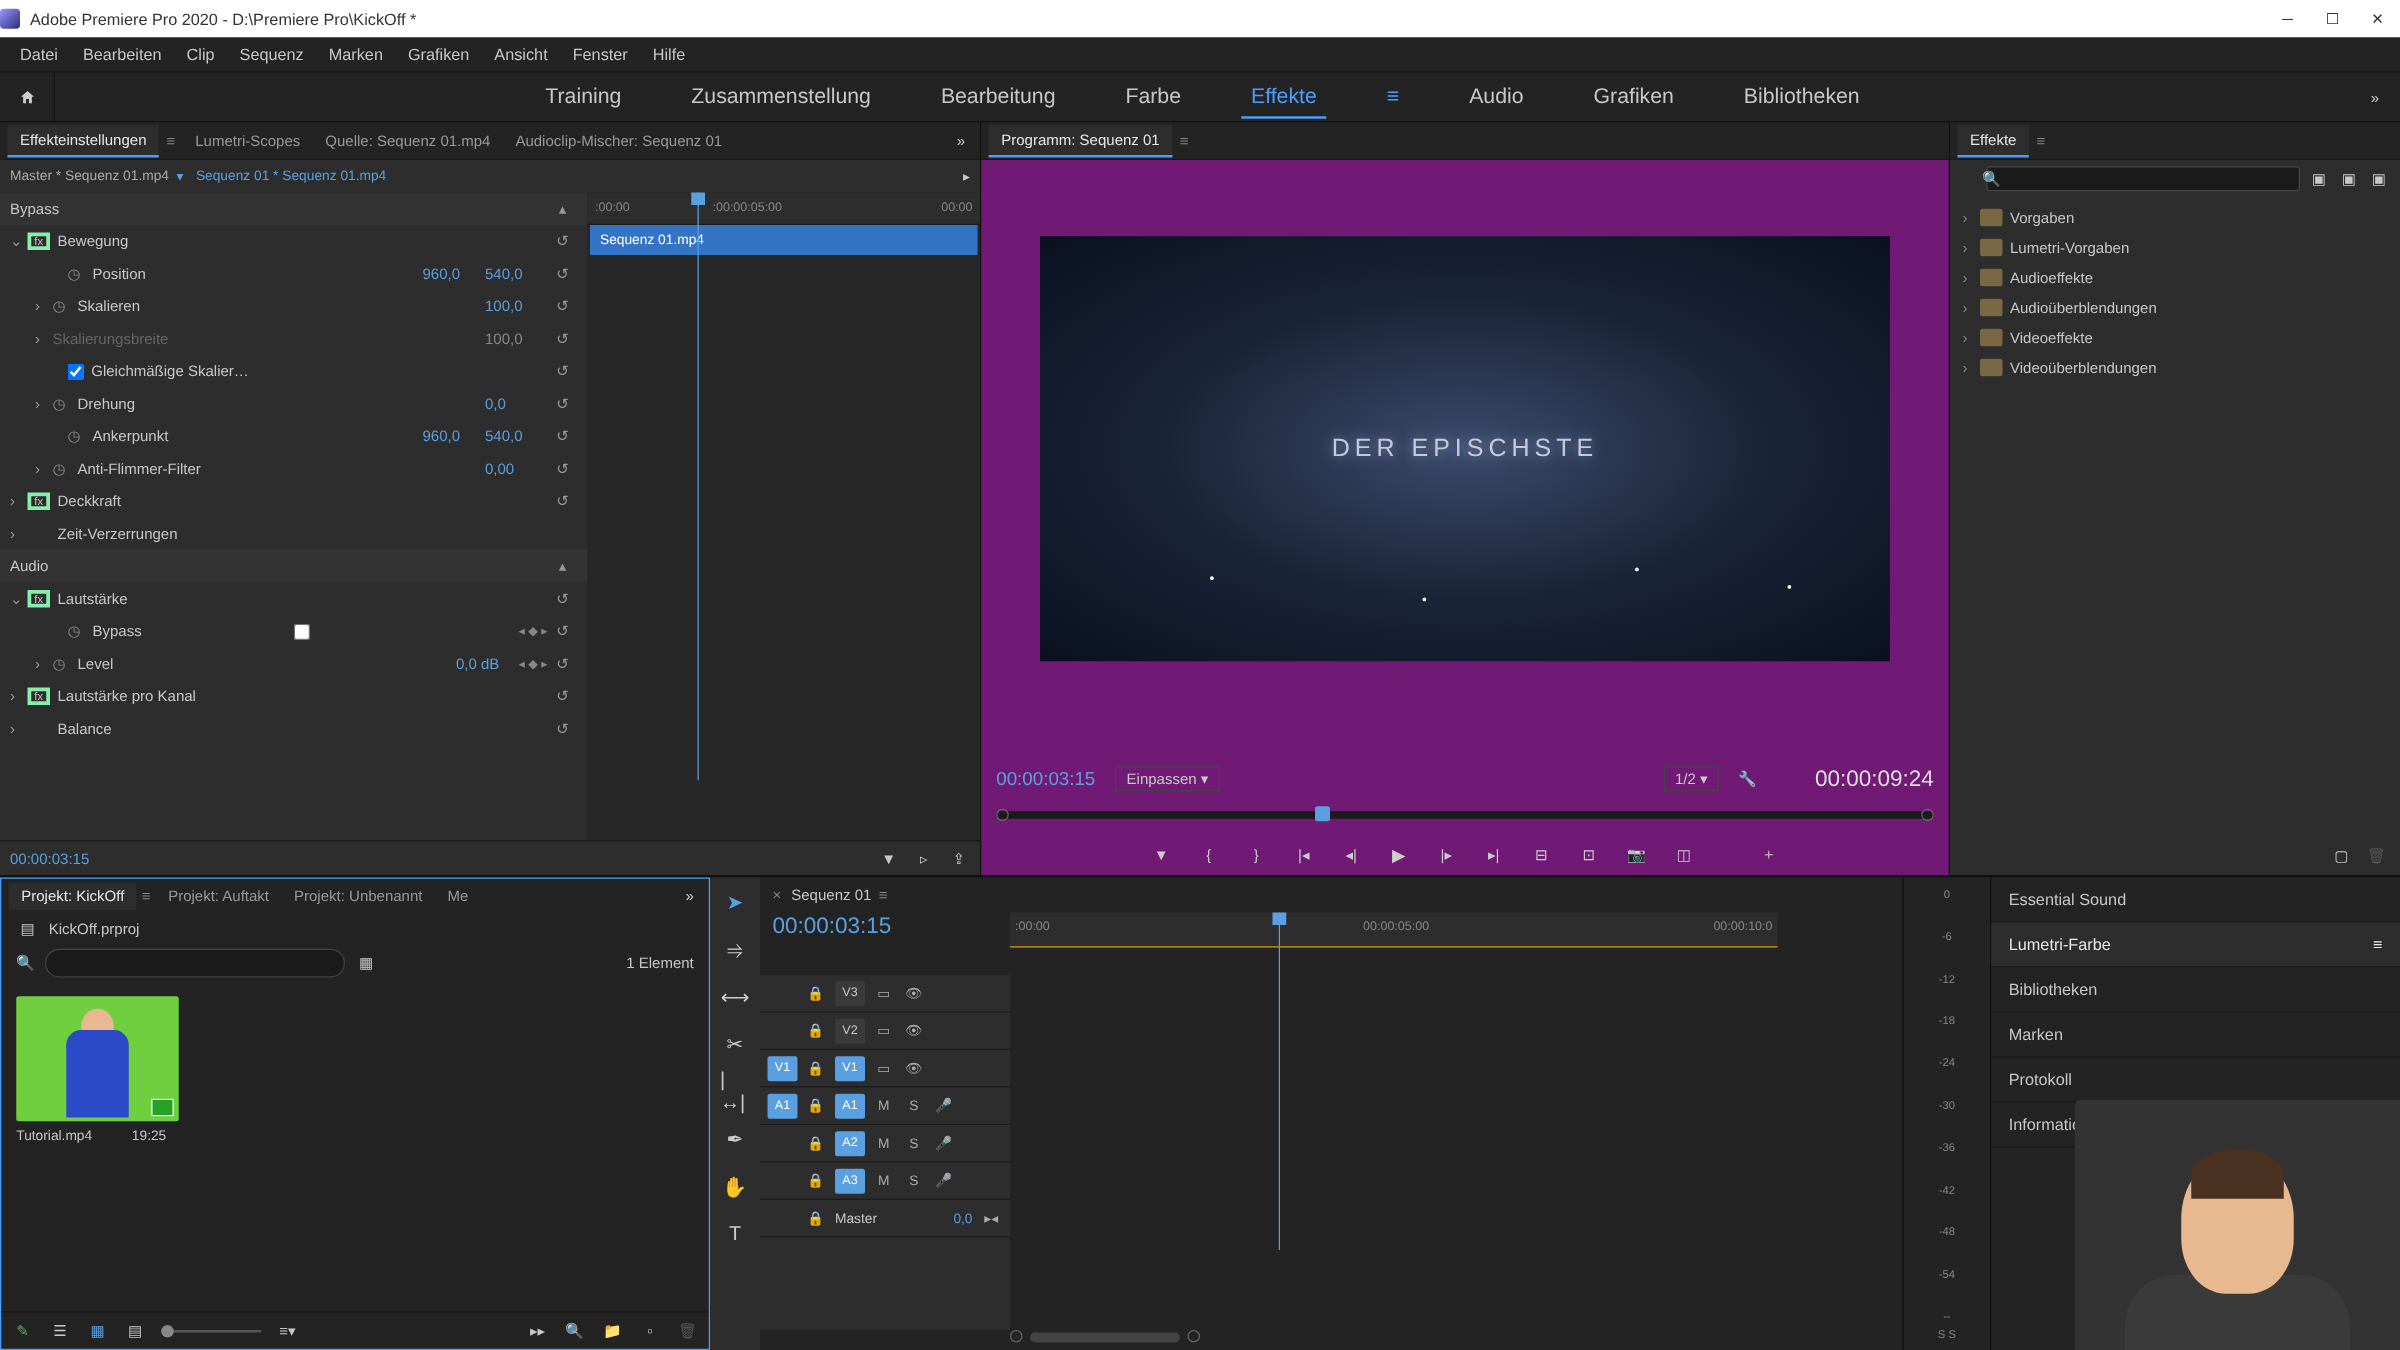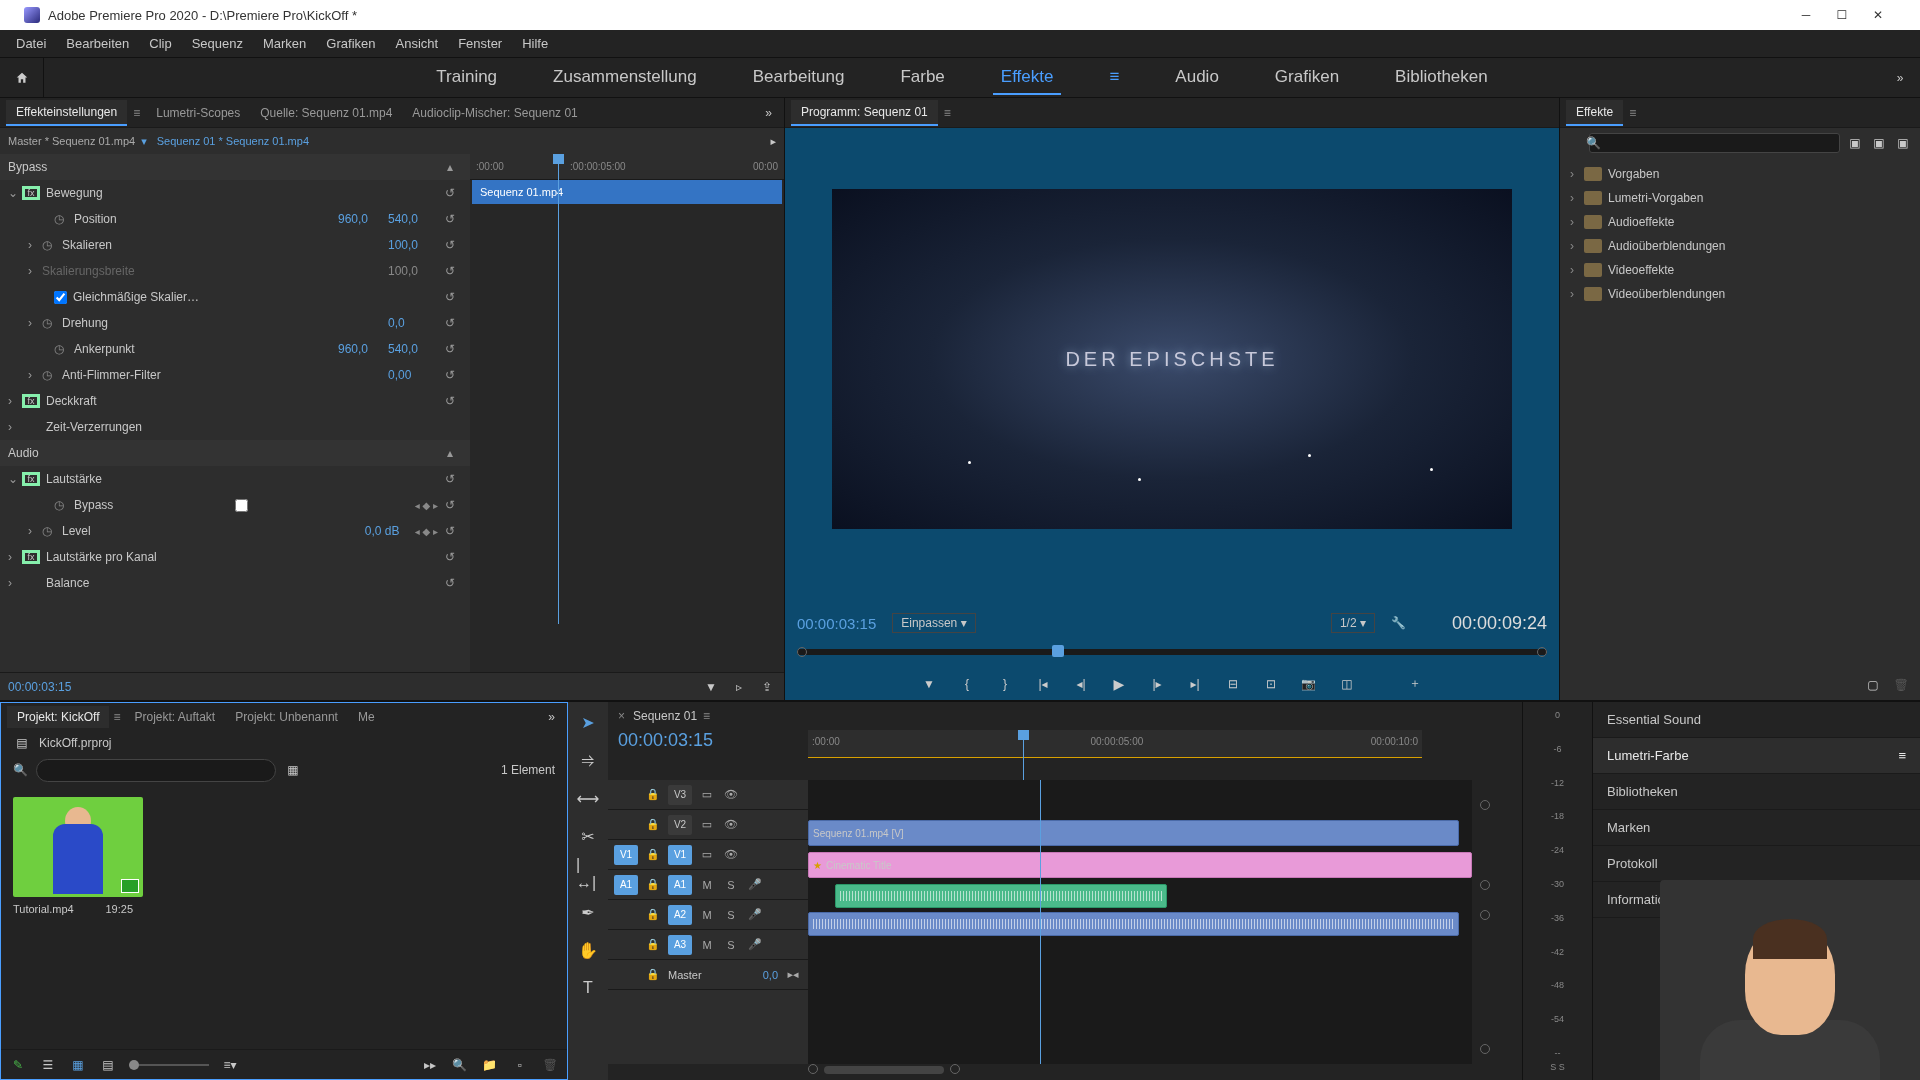--- a/index.html
+++ b/index.html
@@ -1,19 +1,19 @@
 <!DOCTYPE html>
 <html><head>
 <meta charset="utf-8">
 <style>
 * { margin: 0; padding: 0; box-sizing: border-box; font-family: 'Segoe UI', Tahoma, sans-serif; }
 body { background: #232323; color: #c8c8c8; font-size: 12px; overflow: hidden; width: 1920px; height: 1080px; }
 
 
-.titlebar { height: 30px; background: #fff; display: flex; align-items: center; padding: 0 24px; color: #333; }
+.titlebar { height: 30px; background: #fff; display: flex; align-items: center; padding: 0 0; color: #333; }
 .titlebar .app-icon { width: 16px; height: 16px; background: linear-gradient(135deg,#9999ff,#2a2a7a); border-radius: 3px; margin-right: 8px; }
 .titlebar .title { flex: 1; font-size: 13px; }
 .titlebar .win-btn { width: 36px; height: 30px; display: flex; align-items: center; justify-content: center; }
 
 
 .menubar { height: 28px; background: #232323; display: flex; align-items: center; padding: 0 6px; border-bottom: 1px solid #111; }
 .menubar span { padding: 4px 10px; font-size: 13px; cursor: default; }
 
 
 .workspacebar { height: 40px; background: #232323; display: flex; align-items: center; border-bottom: 1px solid #111; }
@@ -57,21 +57,21 @@
 .ec-row .reset { width: 24px; text-align: center; color: #999; }
 .ec-row.section { background: #333; }
 .ec-row.sub { padding-left: 28px; }
 .ec-row.sub2 { padding-left: 54px; }
 .ec-row input[type=checkbox] { margin-right: 6px; }
 .ec-footer { height: 28px; display: flex; align-items: center; padding: 0 8px; background: #2d2d2d; border-top: 1px solid #1a1a1a; }
 .ec-footer .tc { color: #5aa0e0; font-size: 12px; }
 .ec-footer .btns { margin-left: auto; display: flex; gap: 10px; }
 
 
-.program { flex: 1; background: #0c4a6e; display: flex; flex-direction: column; gap: 20px; }
+.program { flex: 1; background: #701a75; display: flex; flex-direction: column; gap: 20px; }
 .viewer { flex: 1; display: flex; align-items: center; justify-content: center; padding: 10px; }
 .viewer-img { width: 680px; height: 340px; background: radial-gradient(ellipse at center, #3a4a6a 0%, #1a2438 50%, #0a1020 100%); display: flex; align-items: center; justify-content: center; flex-direction: column; color: #d8d8e8; font-family: 'Times New Roman', serif; text-align: center; letter-spacing: 4px; position: relative; }
 .viewer-img .line1 { font-size: 20px; opacity: 0.9; text-shadow: 0 0 10px #88a0c0; }
 .viewer-img .line2 { font-size: 32px; margin-top: 4px; text-shadow: 0 0 12px #88a0c0; }
 .viewer-img .star { position: absolute; width: 3px; height: 3px; background: #fff; border-radius: 50%; }
 .viewer-controls { height: 90px; padding: 0 12px; display: flex; flex-direction: column; }
 .vc-info { height: 28px; display: flex; align-items: center; gap: 16px; }
 .vc-info .tc-left { color: #5aa0e0; font-size: 15px; }
 .vc-info .fit { padding: 2px 8px; border: 1px solid #444; font-size: 12px; }
 .vc-info .zoom { margin-left: auto; padding: 2px 8px; border: 1px solid #444; font-size: 12px; }
@@ -589,40 +589,20 @@
             <span class="tbtn">🎤</span>
           </div>
         <div class="tl-track">
             <span style="width:24px"></span>
             <span class="tbtn">🔒</span>
             <span style="flex:1">Master</span>
             <span style="color:#5aa0e0">0,0</span>
             <span class="tbtn">▸◂</span>
           </div>
       </div>
-      <div class="tl-content">
-        <div class="tl-clip video" style="left:0;width:98%">
-            <span>Sequenz 01.mp4 [V]</span>
-          </div>
-        <div class="tl-clip graphic" style="left:0;width:100%">
-            <span style="color:#d8a000;margin-right:4px">★</span>
-            <span>Cinematic Title</span>
-          </div>
-        <div class="tl-clip audio1" style="left:4%;width:50%">
-            <div class="wave"></div>
-          </div>
-        <div class="tl-clip audio2" style="left:0;width:98%">
-            <div class="wave"></div>
-          </div>
-        <div style="position:absolute;left:35%;top:0;width:1px;height:100%;background:#5aa0e0"></div>
-        <div style="position:absolute;right:-18px;top:20px;width:10px;height:10px;border:1px solid #666;border-radius:50%"></div>
-        <div style="position:absolute;right:-18px;top:100px;width:10px;height:10px;border:1px solid #666;border-radius:50%"></div>
-        <div style="position:absolute;right:-18px;top:130px;width:10px;height:10px;border:1px solid #666;border-radius:50%"></div>
-        <div style="position:absolute;right:-18px;bottom:10px;width:10px;height:10px;border:1px solid #666;border-radius:50%"></div>
-      </div>
     </div>
     <div style="height:16px;display:flex;padding:0 50px 0 200px">
       <div style="width:10px;height:10px;border:1px solid #666;border-radius:50%"></div>
       <div style="flex:0 0 120px;height:8px;background:#444;margin:2px 6px;border-radius:4px"></div>
       <div style="width:10px;height:10px;border:1px solid #666;border-radius:50%"></div>
     </div>
   </div>
 
   <div class="meters">
     <div class="meter-scale">

